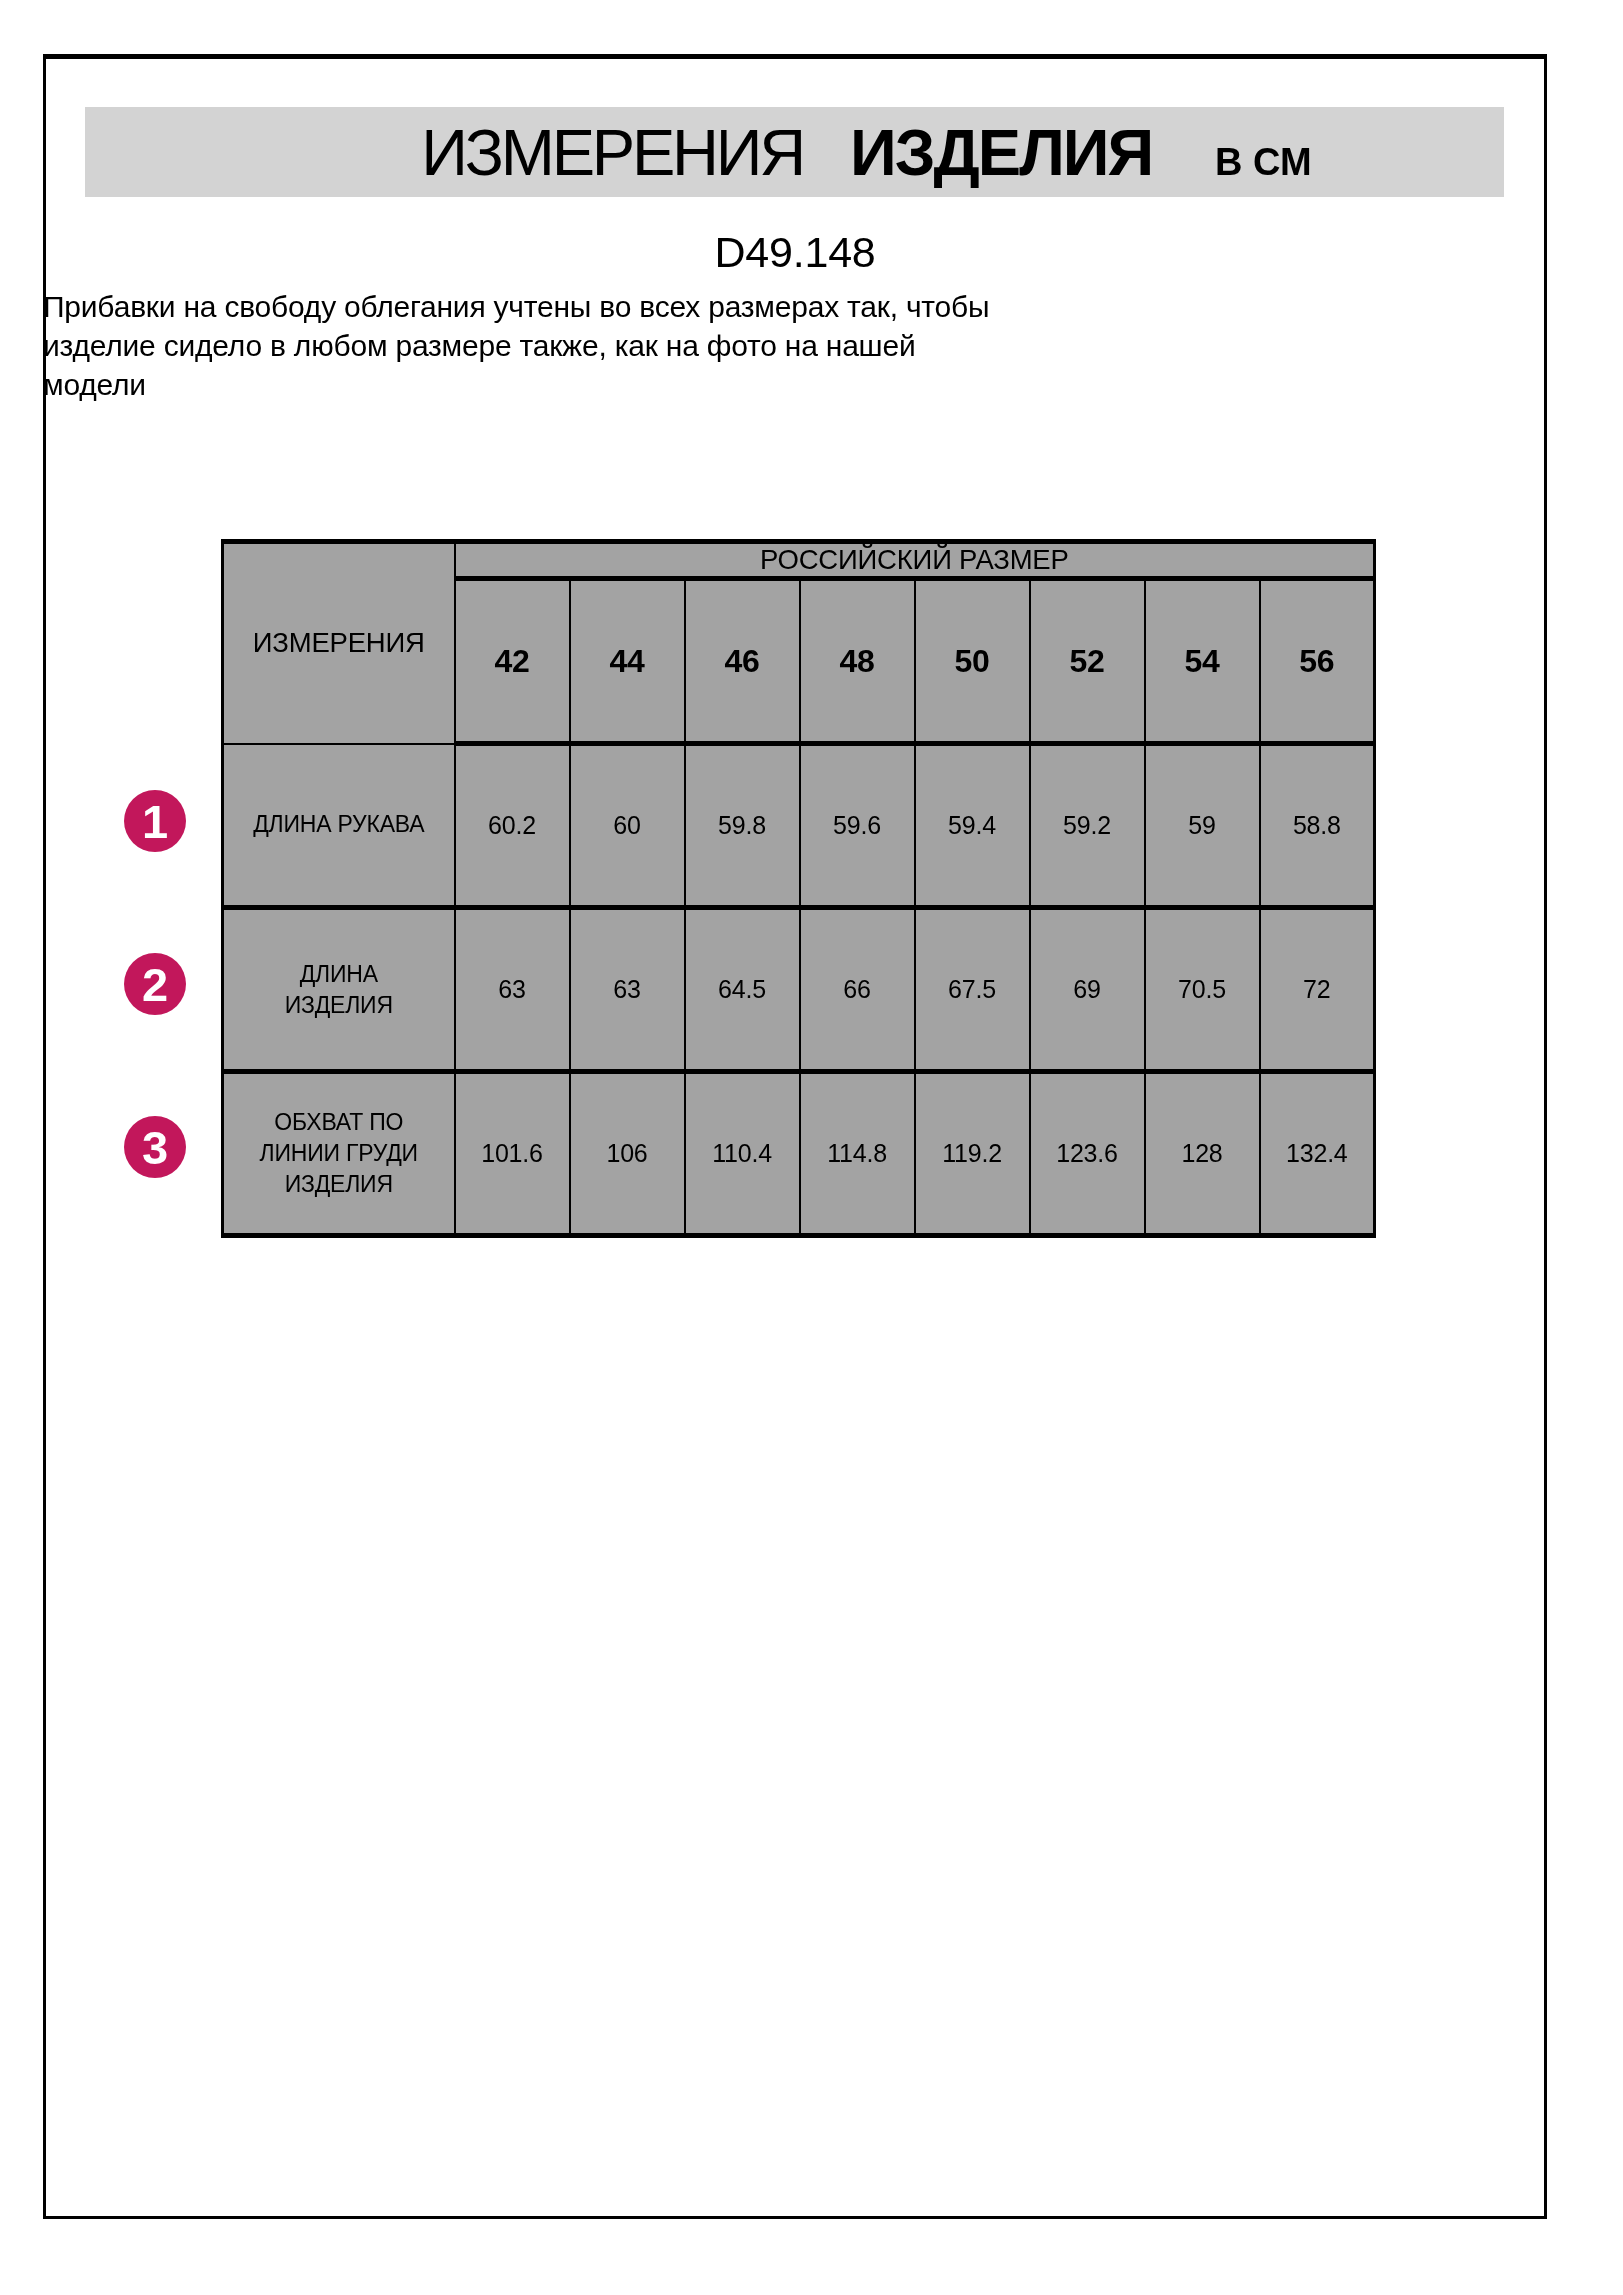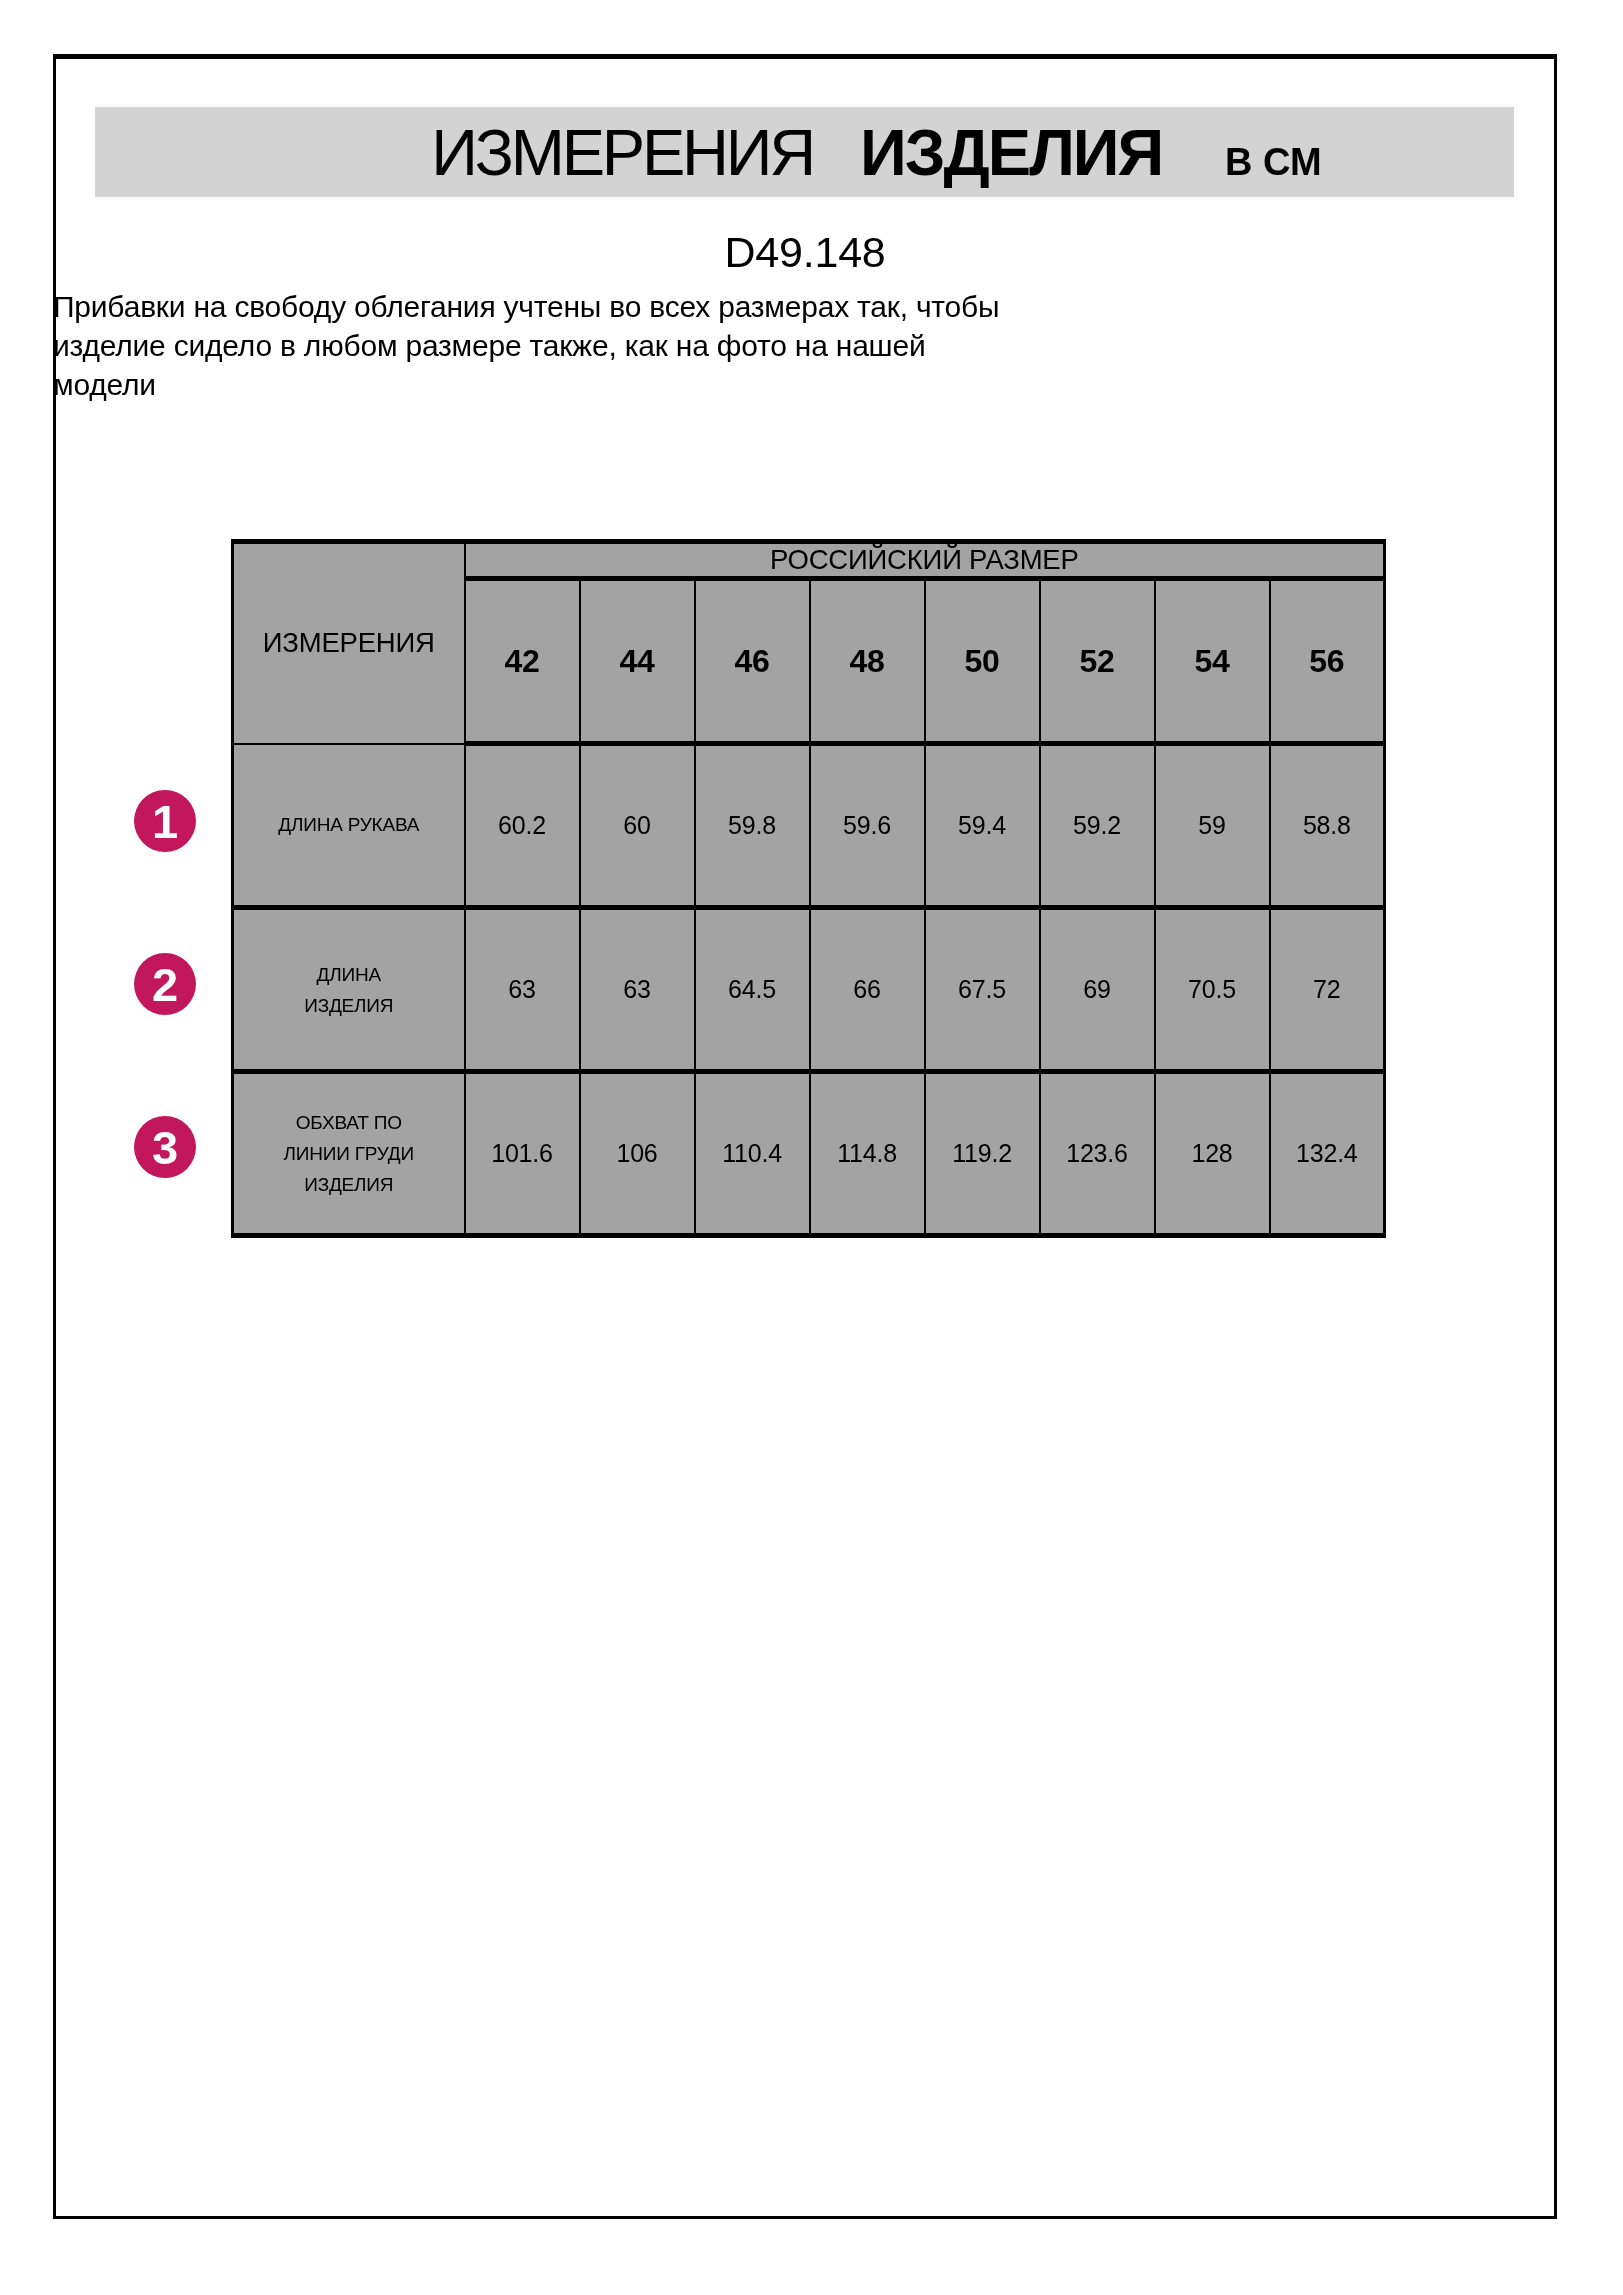--- a/index.html
+++ b/index.html
@@ -9,21 +9,21 @@
   }
   *{margin:0;padding:0;box-sizing:border-box;}
   html,body{background:#ffffff;}
   body{
     font-family:"Liberation Sans", sans-serif;
     color:var(--ink);
     width:1623px;height:2295px;
     position:relative;
     letter-spacing:-0.02em;
   }
-  .page{position:absolute;left:10px;top:0;width:1308px;height:2295px;background:#ffffff;}
+  .page{position:absolute;left:0;top:0;width:1308px;height:2295px;background:#ffffff;}
   .page-frame{
     position:absolute;left:43px;top:54px;width:1504px;height:2165px;
     border-style:solid;border-color:#000;
     border-width:5.9px 3.3px 3.9px 3.3px;
   }
   .title-bar{
     position:absolute;left:85px;top:107px;width:1419px;height:90px;
     background:var(--bar-color);
     display:flex;align-items:center;justify-content:center;
   }
@@ -55,21 +55,21 @@
     background:#a3a3a3;overflow:hidden;
   }
   .size-table{border:5.2px solid #000;border-left-width:3.3px;border-right-width:3.3px;}
   tr.hdr-top{height:36px;}
   tr.hdr-sizes{height:165px;}
   tr.data-row{height:164px;}
   td.corner-cell{font-size:27.5px;font-weight:400;}
   td.size-group-header{font-size:27.5px;font-weight:400;border-bottom-width:5.2px;}
   tr.hdr-sizes td{font-size:32px;font-weight:700;border-bottom-width:5.2px;}
   tr.data-row td{border-bottom-width:5.2px;}
-  td.row-label{font-size:19px;line-height:31px;white-space:pre-line;}
+  td.row-label{font-size:23px;line-height:31px;white-space:pre-line;}
   td.value-cell{font-size:25px;}
   .badge{
     position:absolute;left:124px;width:62px;height:62px;
     background:var(--badge-color);border-radius:50%;
     display:flex;align-items:center;justify-content:center;
     color:#ffffff;font-size:47px;font-weight:700;letter-spacing:0;
   }
   .badge-1{top:790px;}
   .badge-2{top:953px;}
   .badge-3{top:1116px;}

